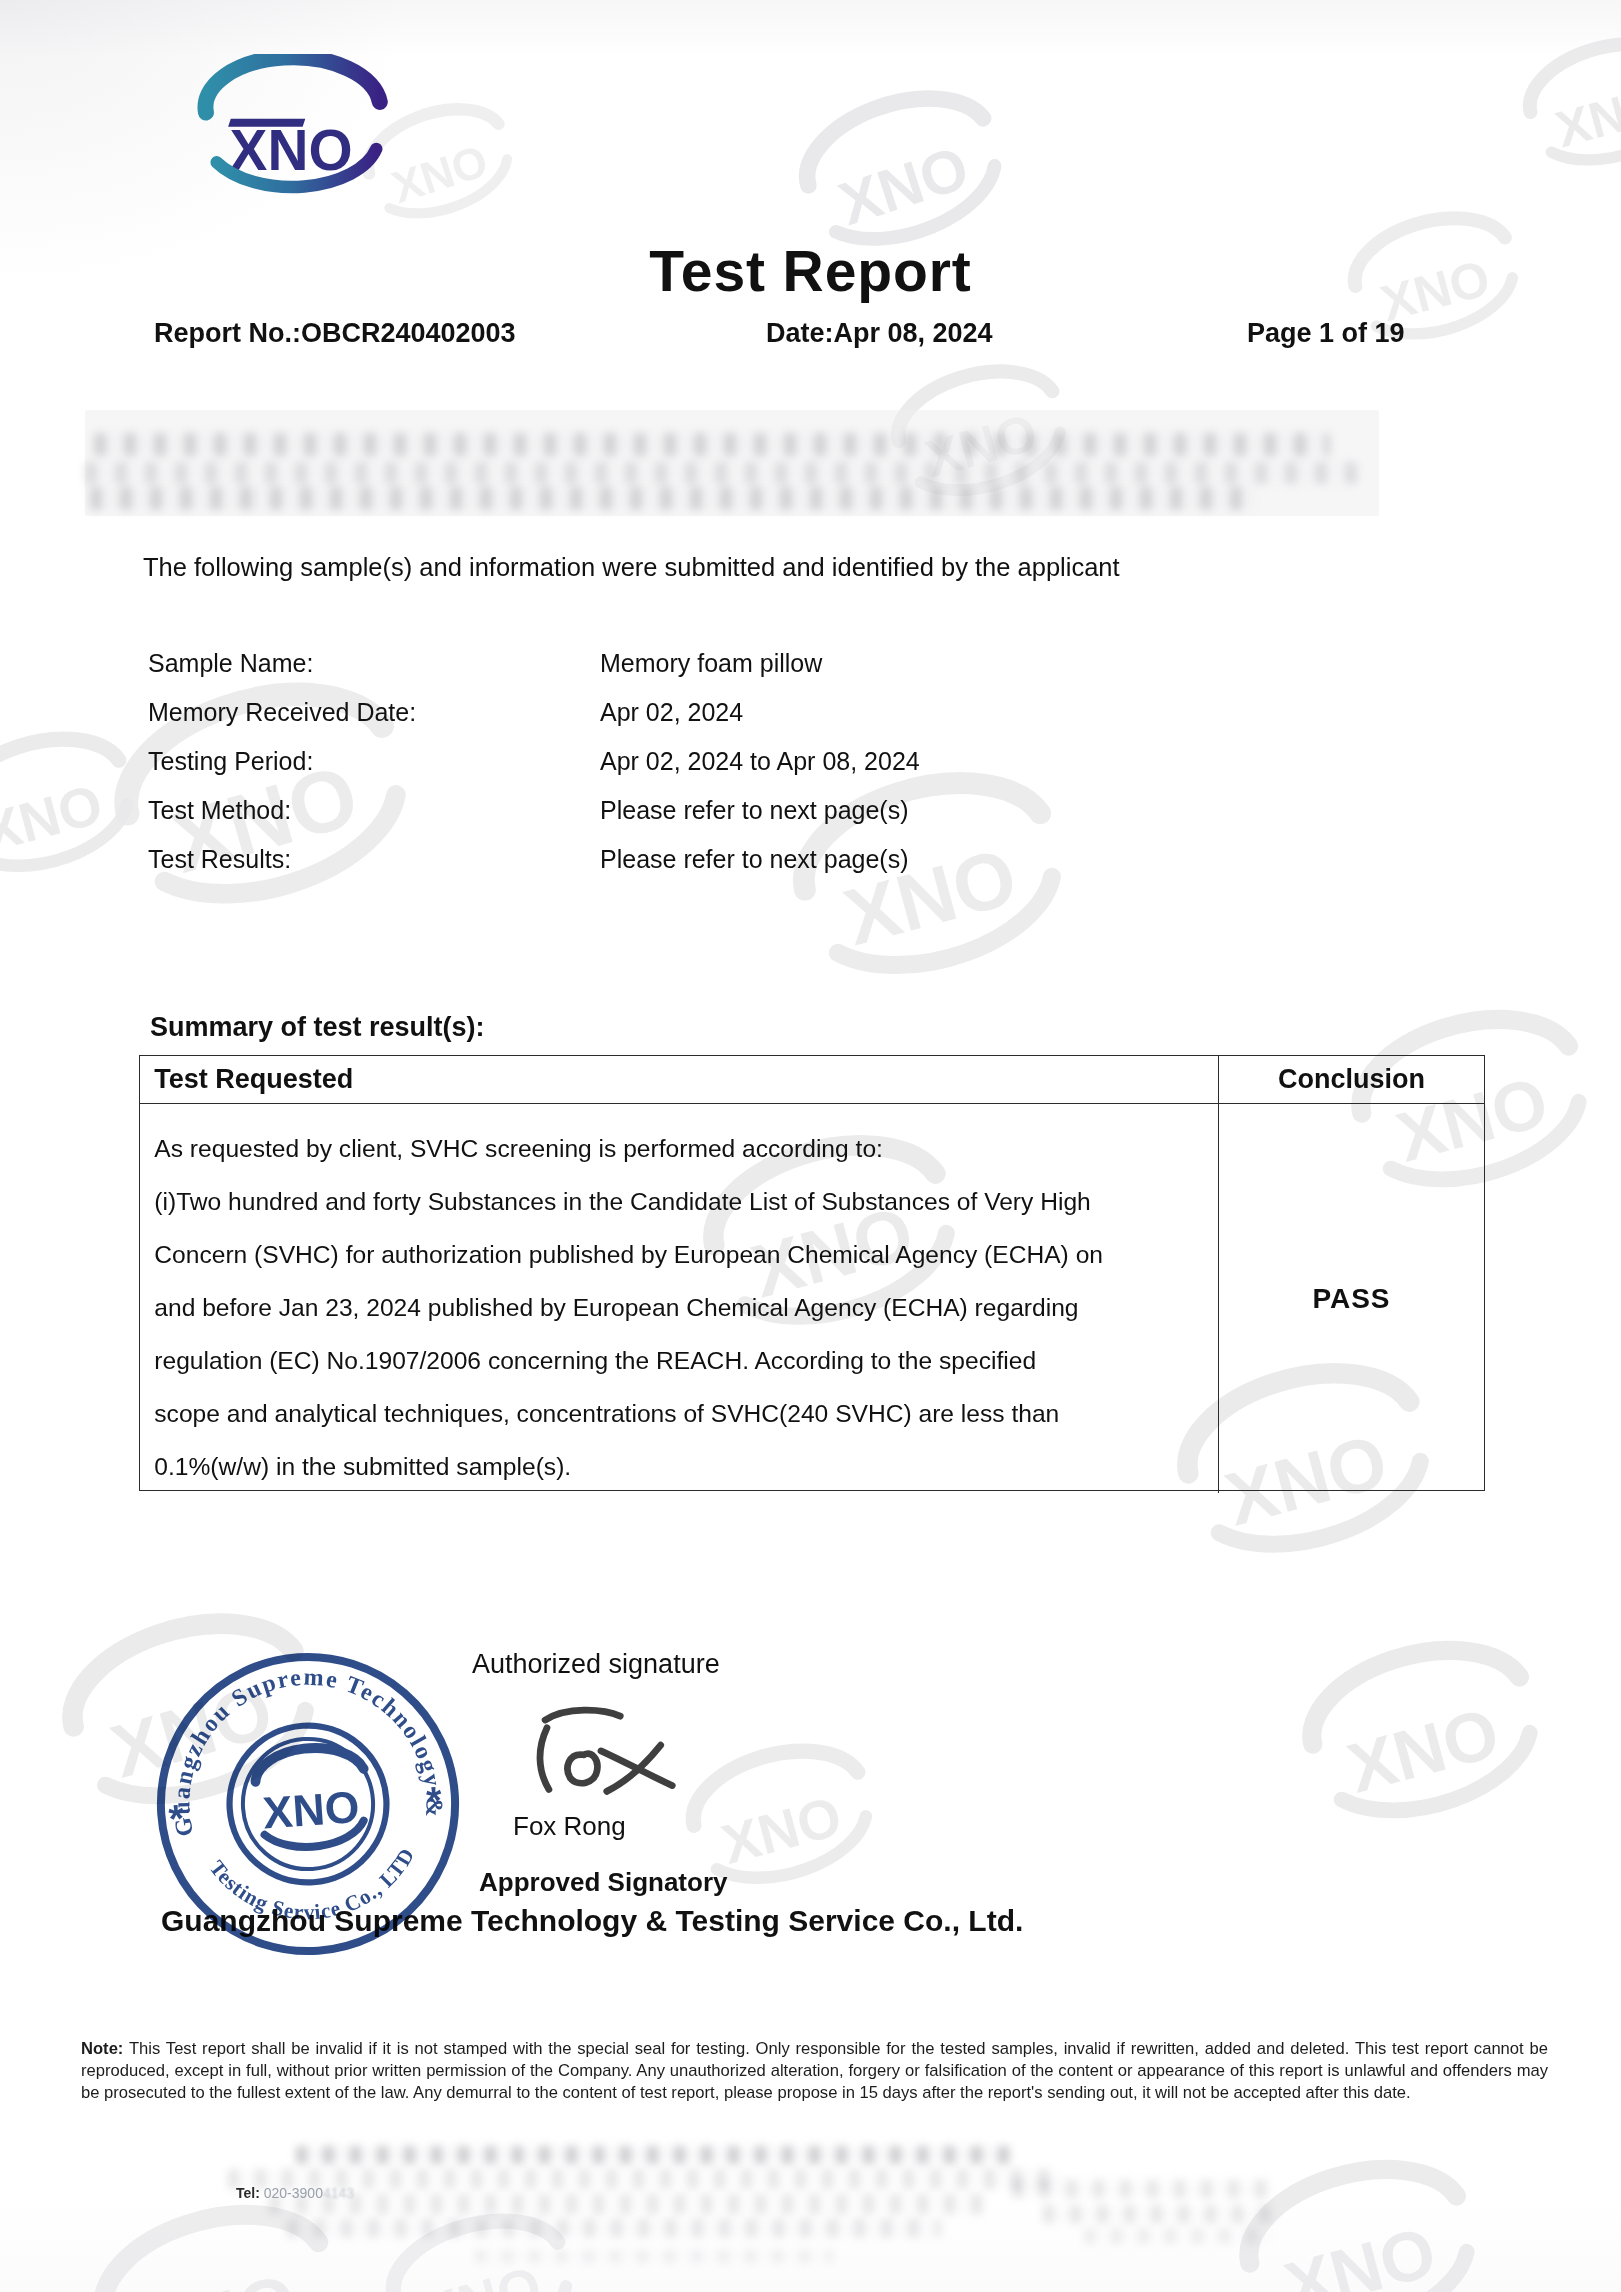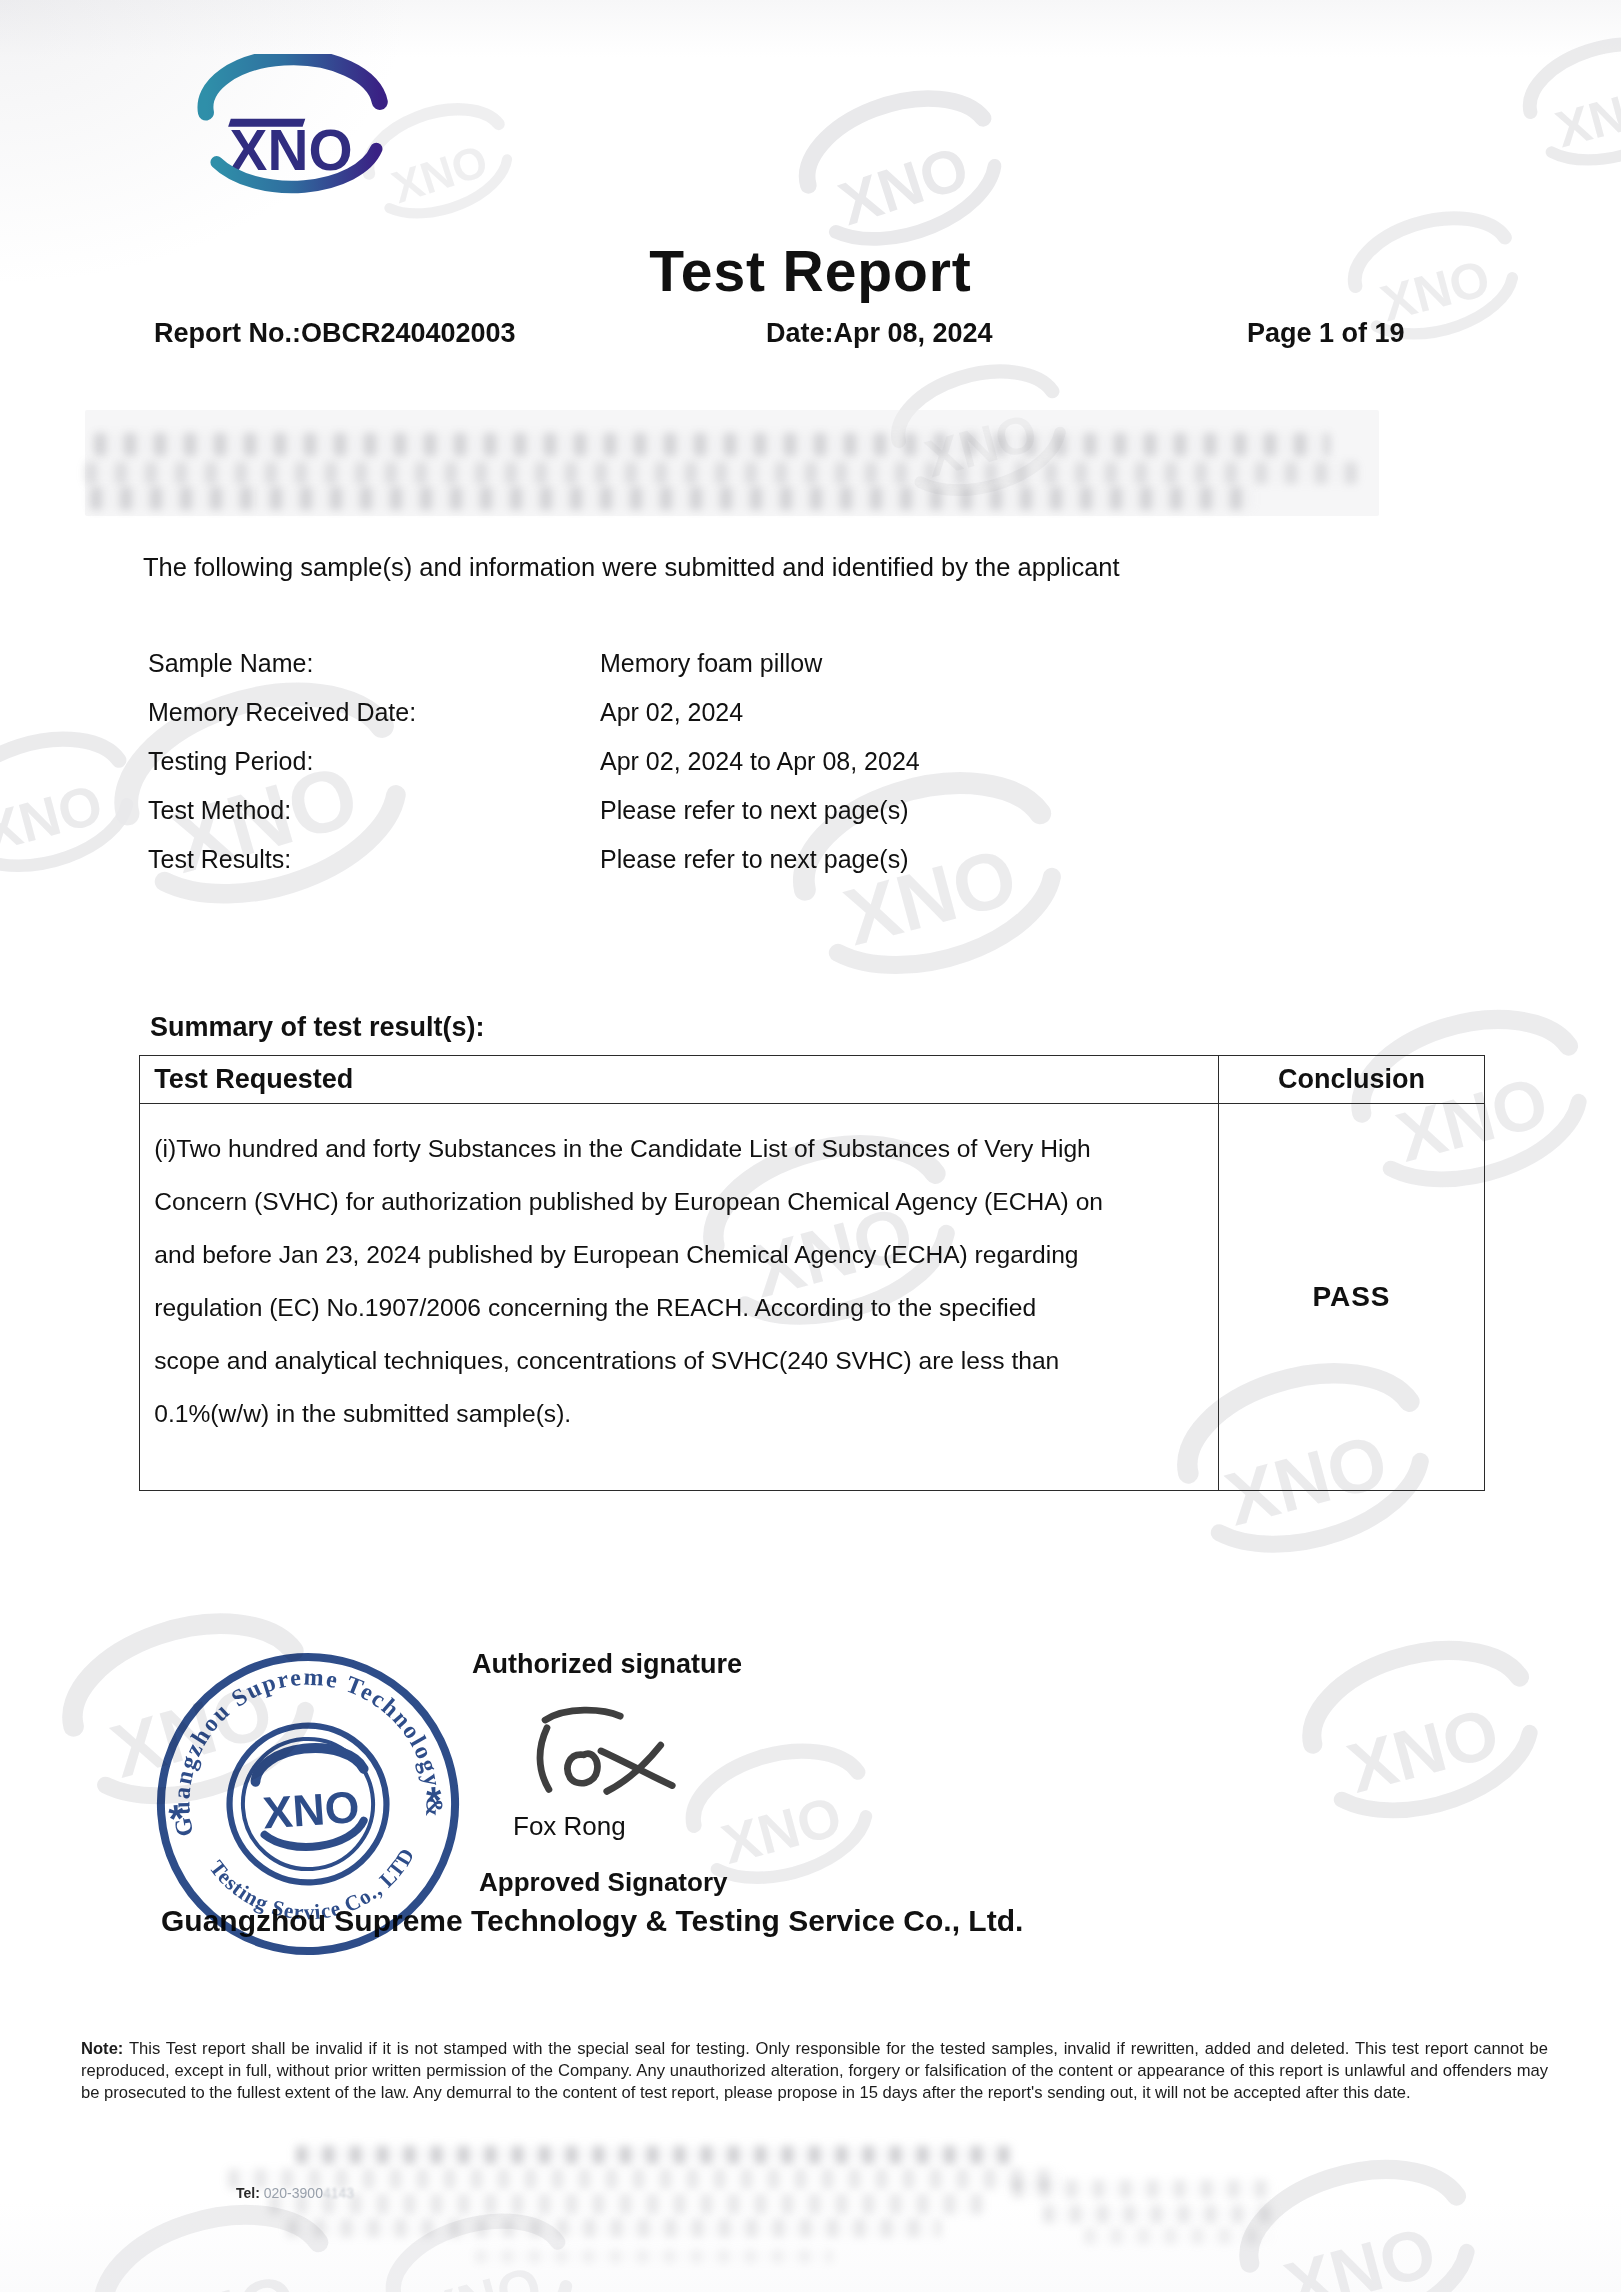--- a/index.html
+++ b/index.html
@@ -27,21 +27,21 @@
   
   .summary-heading{left:150px;top:1012px;font-size:27px;font-weight:bold;}
   .sum-table{left:139px;top:1055px;width:1346px;height:436px;border:1.8px solid #2b2b2b;box-sizing:border-box;display:grid;grid-template-columns:1079px 1fr;grid-template-rows:48px 1fr;}
   .cell{box-sizing:border-box;}
   .th1{border-bottom:1.8px solid #2b2b2b;border-right:1.8px solid #2b2b2b;display:flex;align-items:center;padding-left:14.3px;font-size:27px;font-weight:bold;}
   .th2{border-bottom:1.8px solid #2b2b2b;display:flex;align-items:center;justify-content:center;font-size:27px;font-weight:bold;}
   .td1{border-right:1.8px solid #2b2b2b;padding:18px 9px 0 14.3px;font-size:24.6px;line-height:53px;}
   .td1 div{white-space:nowrap;}
   .td2{display:flex;align-items:center;justify-content:center;font-size:28px;font-weight:bold;letter-spacing:0.9px;}
   
-  .auth-sig{left:472px;top:1649px;font-size:27px;font-weight:bold;}
+  .auth-sig{left:472px;top:1649px;font-size:27px;font-weight:normal;}
   .fox-rong{left:513px;top:1811px;font-size:26px;}
   .approved{left:479px;top:1867px;font-size:26px;font-weight:bold;}
   .company{left:161px;top:1904px;font-size:30px;font-weight:bold;white-space:nowrap;}
   .stamp{left:152px;top:1648px;mix-blend-mode:multiply;opacity:.93;transform:rotate(-4deg);}
   .signature-svg{left:495px;top:1695px;}
   
   .note{left:81px;top:2038px;width:1467px;font-size:16.6px;line-height:22px;color:#1c1c1c;text-align:justify;}
   .note b{font-weight:bold;}
   .telline{left:236px;top:2185px;font-size:14px;white-space:nowrap;}
   .tel-label{color:#2a2a2a;font-weight:bold;}
@@ -169,20 +169,21 @@
         <span>Test Results:</span>
         <span>Please refer to next page(s)</span>
       </div>
   </div>
 
   <div class="abs summary-heading">Summary of test result(s):</div>
   <div class="abs sum-table">
     <div class="cell th1">Test Requested</div>
     <div class="cell th2">Conclusion</div>
     <div class="cell td1">
+      <div>As requested by client, SVHC screening is performed according to:</div>
       <div>(i)Two hundred and forty Substances in the Candidate List of Substances of Very High</div>
       <div>Concern (SVHC) for authorization published by European Chemical Agency (ECHA) on</div>
       <div>and before Jan 23, 2024 published by European Chemical Agency (ECHA) regarding</div>
       <div>regulation (EC) No.1907/2006 concerning the REACH. According to the specified</div>
       <div>scope and analytical techniques, concentrations of SVHC(240 SVHC) are less than</div>
       <div>0.1%(w/w) in the submitted sample(s).</div>
     </div>
     <div class="cell td2">PASS</div>
   </div>
 

